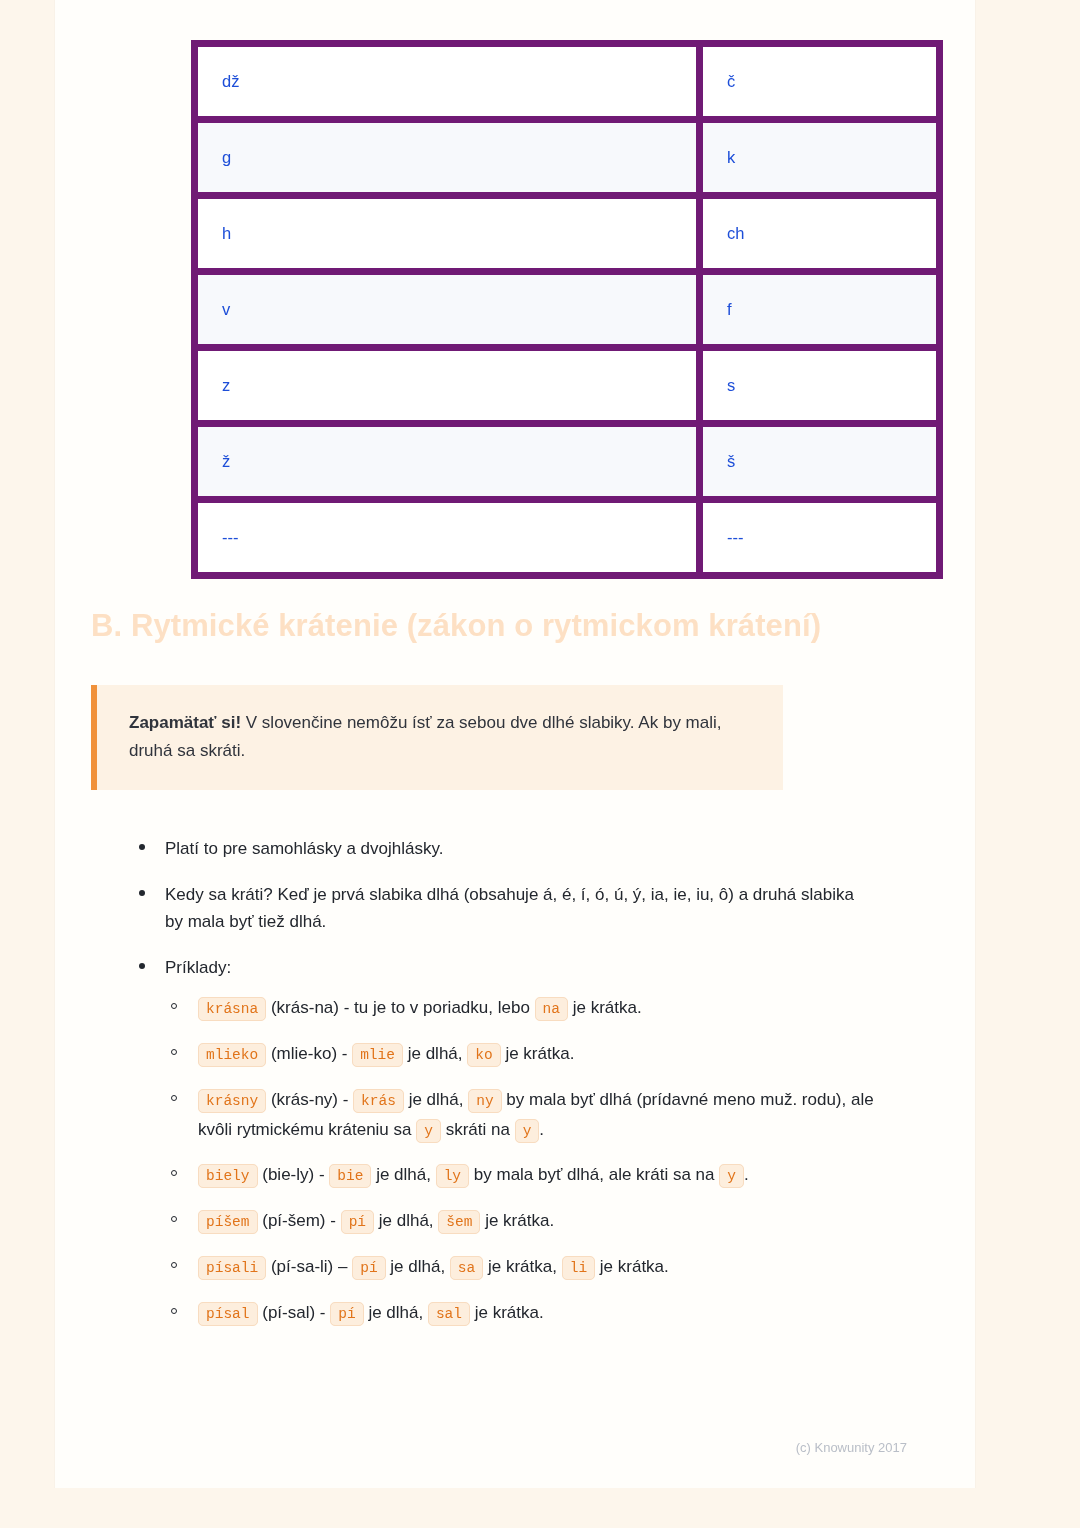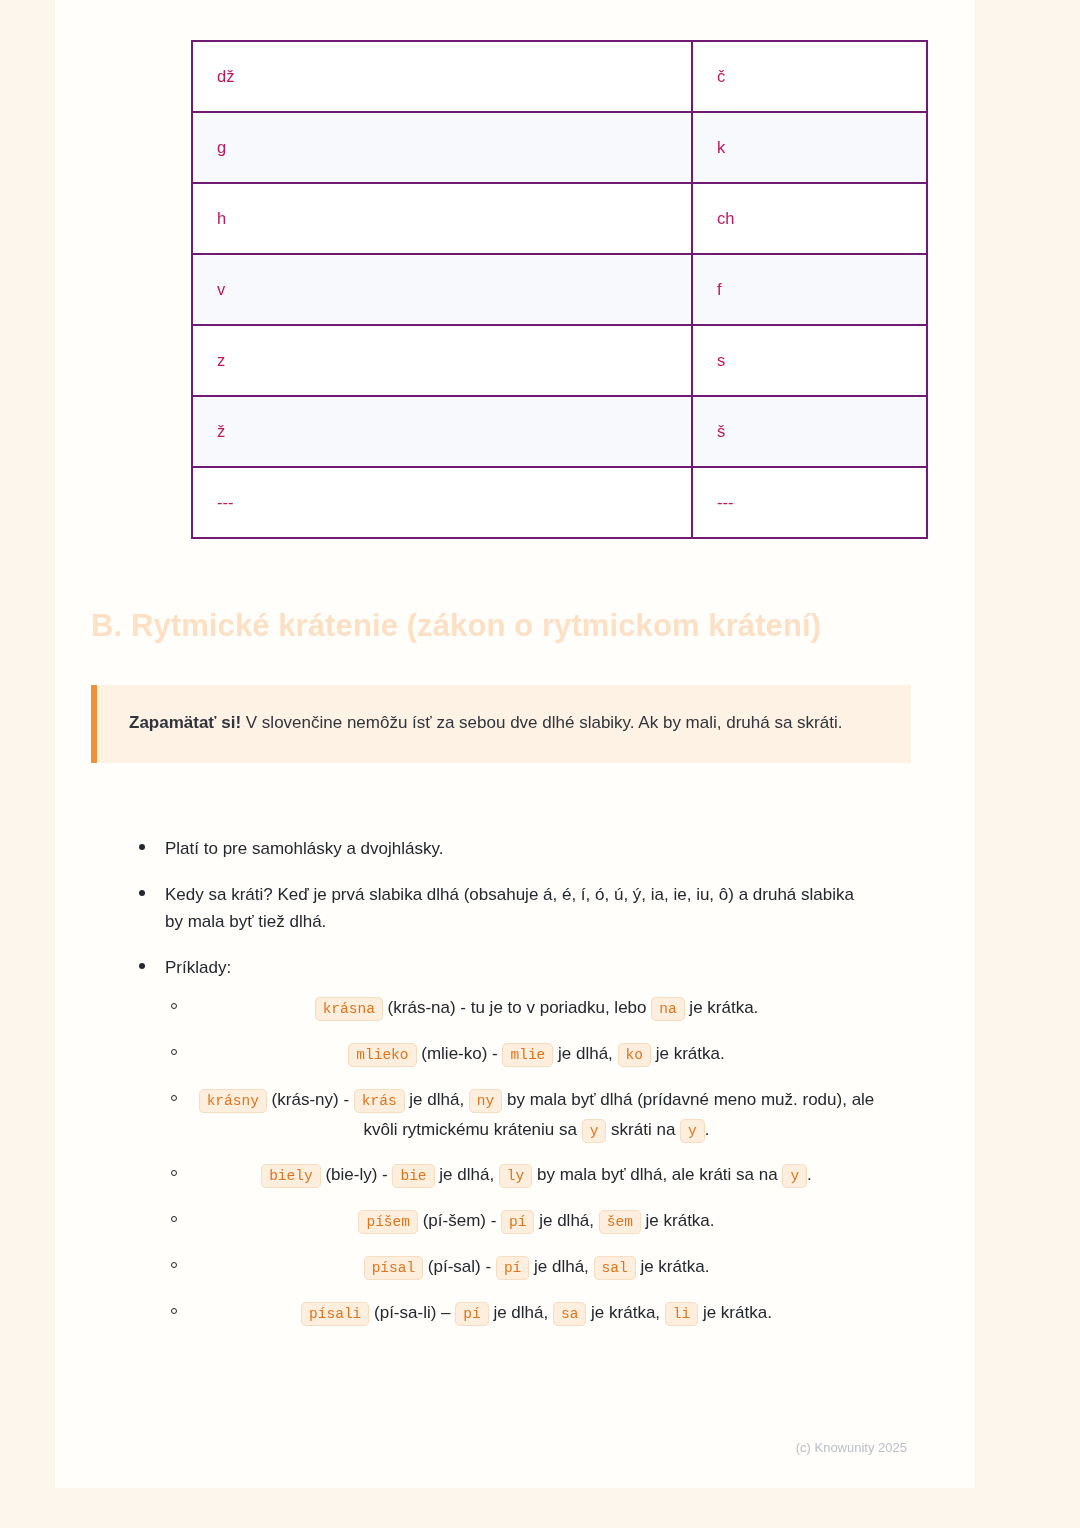--- a/index.html
+++ b/index.html
@@ -68,24 +68,24 @@
     left: 136px;
     top: 40px;
     width: 635px;
   }
   table.voice-table {
     border-collapse: collapse;
     width: 635px;
     table-layout: fixed;
   }
   table.voice-table td {
-    border: 2px solid #701a75;
+    border: 7px solid #701a75;
     padding: 22px 24px;
     font-size: 16.5px;
-    color: #be185d;
+    color: #1d4ed8;
     line-height: 1.3;
     vertical-align: middle;
     height: 25px;
   }
   table.voice-table td.col1 { width: 450px; }
   table.voice-table td.col2 { width: 185px; }
   table.voice-table tr.alt td { background: #f7f9fc; }
   table.voice-table tr.plain td { background: #ffffff; }
 
   
@@ -97,21 +97,21 @@
     font-weight: bold;
     color: #fde0c4;
     letter-spacing: 0.1px;
   }
 
   
   .callout {
     position: absolute;
     left: 36px;
     top: 685px;
-    width: 820px;
+    width: 692px;
     background: #fdf2e4;
     border-left: 6px solid #f0913a;
     padding: 24px 30px 26px 32px;
     box-sizing: border-box;
   }
   .callout p {
     margin: 0;
     font-size: 17px;
     line-height: 1.62;
     color: #30343c;
@@ -152,21 +152,20 @@
     margin: 12px 0 0 0;
     padding: 0;
   }
   ul.lvl2 > li {
     position: relative;
     padding-left: 33px;
     margin-bottom: 16px;
     font-size: 17px;
     line-height: 1.75;
     color: #23272e;
-    text-align: center;
   }
   ul.lvl2 > li > .ring {
     position: absolute;
     left: 6px;
     top: 10px;
     width: 6px;
     height: 6px;
     border-radius: 50%;
     border: 1.4px solid #23272e;
     box-sizing: border-box;
@@ -272,29 +271,29 @@
               <li>
                 <span class="ring"></span>
                 <code class="tok">biely</code><span> (bie-ly) - </span><code class="tok">bie</code><span> je dlhá, </span><code class="tok">ly</code><span> by mala byť dlhá, ale kráti sa na </span><code class="tok">y</code><span>.</span>
               </li>
               <li>
                 <span class="ring"></span>
                 <code class="tok">píšem</code><span> (pí-šem) - </span><code class="tok">pí</code><span> je dlhá, </span><code class="tok">šem</code><span> je krátka.</span>
               </li>
               <li>
                 <span class="ring"></span>
+                <code class="tok">písali</code><span> (pí-sa-li) – </span><code class="tok">pí</code><span> je dlhá, </span><code class="tok">sa</code><span> je krátka, </span><code class="tok">li</code><span> je krátka.</span>
+              </li>
+              <li>
+                <span class="ring"></span>
                 <code class="tok">písal</code><span> (pí-sal) - </span><code class="tok">pí</code><span> je dlhá, </span><code class="tok">sal</code><span> je krátka.</span>
-              </li>
-              <li>
-                <span class="ring"></span>
-                <code class="tok">písali</code><span> (pí-sa-li) – </span><code class="tok">pí</code><span> je dlhá, </span><code class="tok">sa</code><span> je krátka, </span><code class="tok">li</code><span> je krátka.</span>
               </li>
             </ul>
           </li>
         </ul>
       </div>
 
-      <div class="footer">(c) Knowunity 2025</div>
+      <div class="footer">(c) Knowunity 2017</div>
 
     </div>
   </div>
   <div class="bottom-strip"></div>
 </div>
 
 </body></html>

